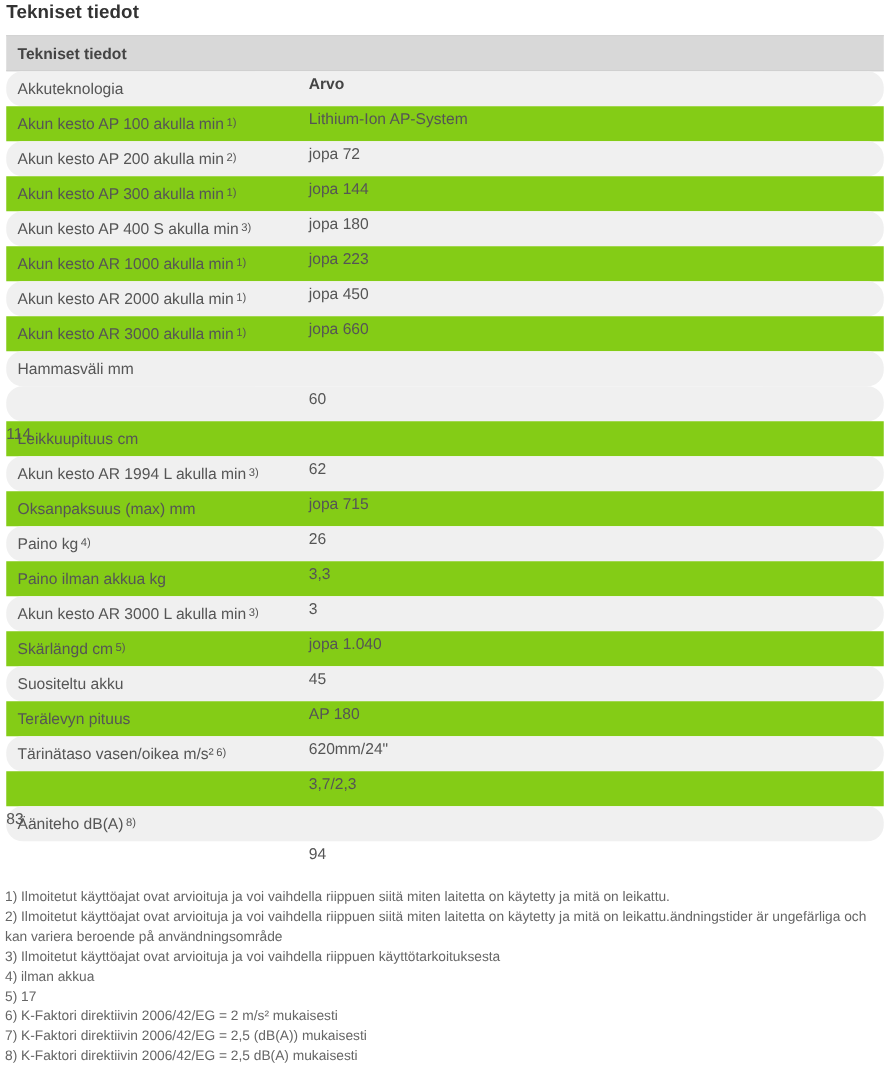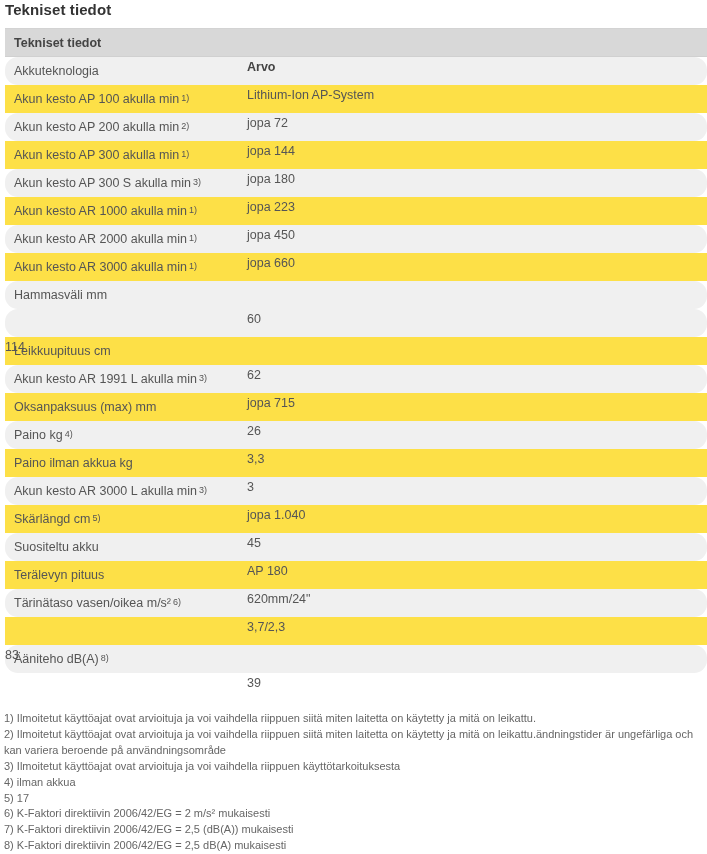--- a/index.html
+++ b/index.html
@@ -18,21 +18,21 @@
   }
   .row {
     display: flex; align-items: center; height: 28px;
     font-size: 12.5px; color: #555;
   }
   .row.header {
     height: 27px; background: #d8d8d8; font-weight: bold; color: #444;
     border-top: 1px solid #d3d3d3; border-bottom: 1px solid #d0d0d0;
   }
   .row.odd { background: #f0f0f0; border-radius: 13px; }
-  .row.even { background: #fde047; }
+  .row.even { background: #84cc16; }
   .cell-label { width: 242px; padding-left: 9px; box-sizing: border-box; white-space: nowrap; }
   .cell-value { flex: 1; padding-left: 0px; white-space: nowrap; margin-top: 48px; }
   sup { font-size: 9px; position: relative; top: -2px; vertical-align: baseline; margin-left: 2px; }
   .notes {
     position: absolute; left: 4px; top: 711px; width: 700px;
     font-size: 11px; line-height: 15.9px; color: #666;
     font-family: "Liberation Sans", sans-serif;
   }
   .note { margin: 0; }
 </style>
@@ -57,21 +57,21 @@
       </div>
       <div class="row odd">
         <div class="cell-label"><span>Akun kesto AP 200 akulla min</span><sup>2)</sup></div>
         <div class="cell-value">jopa 144</div>
       </div>
       <div class="row even">
         <div class="cell-label"><span>Akun kesto AP 300 akulla min</span><sup>1)</sup></div>
         <div class="cell-value">jopa 180</div>
       </div>
       <div class="row odd">
-        <div class="cell-label"><span>Akun kesto AP 300 S akulla min</span><sup>3)</sup></div>
+        <div class="cell-label"><span>Akun kesto AP 400 S akulla min</span><sup>3)</sup></div>
         <div class="cell-value">jopa 223</div>
       </div>
       <div class="row even">
         <div class="cell-label"><span>Akun kesto AR 1000 akulla min</span><sup>1)</sup></div>
         <div class="cell-value">jopa 450</div>
       </div>
       <div class="row odd">
         <div class="cell-label"><span>Akun kesto AR 2000 akulla min</span><sup>1)</sup></div>
         <div class="cell-value">jopa 660</div>
       </div>
@@ -83,21 +83,21 @@
         <div class="cell-value">60</div>
       </div>
       <div class="row odd">
         <div class="cell-value">114</div>
       </div>
       <div class="row even">
         <div class="cell-label"><span>Leikkuupituus cm</span></div>
         <div class="cell-value">62</div>
       </div>
       <div class="row odd">
-        <div class="cell-label"><span>Akun kesto AR 1991 L akulla min</span><sup>3)</sup></div>
+        <div class="cell-label"><span>Akun kesto AR 1994 L akulla min</span><sup>3)</sup></div>
         <div class="cell-value">jopa 715</div>
       </div>
       <div class="row even">
         <div class="cell-label"><span>Oksanpaksuus (max) mm</span></div>
         <div class="cell-value">26</div>
       </div>
       <div class="row odd">
         <div class="cell-label"><span>Paino kg</span><sup>4)</sup></div>
         <div class="cell-value">3,3</div>
       </div>
@@ -123,21 +123,21 @@
       </div>
       <div class="row odd">
         <div class="cell-label"><span>Tärinätaso vasen/oikea m/s²</span><sup>6)</sup></div>
         <div class="cell-value">3,7/2,3</div>
       </div>
       <div class="row even">
         <div class="cell-value">83</div>
       </div>
       <div class="row odd">
         <div class="cell-label"><span>Ääniteho dB(A)</span><sup>8)</sup></div>
-        <div class="cell-value">39</div>
+        <div class="cell-value">94</div>
       </div>
     </div>
 </div>
 
 <div class="notes" id="notes">
     <div class="note">1) Ilmoitetut käyttöajat ovat arvioituja ja voi vaihdella riippuen siitä miten laitetta on käytetty ja mitä on leikattu.</div>
     <div class="note">2) Ilmoitetut käyttöajat ovat arvioituja ja voi vaihdella riippuen siitä miten laitetta on käytetty ja mitä on leikattu.ändningstider är ungefärliga och kan variera beroende på användningsområde</div>
     <div class="note">3) Ilmoitetut käyttöajat ovat arvioituja ja voi vaihdella riippuen käyttötarkoituksesta</div>
     <div class="note">4) ilman akkua</div>
     <div class="note">5) 17</div>

